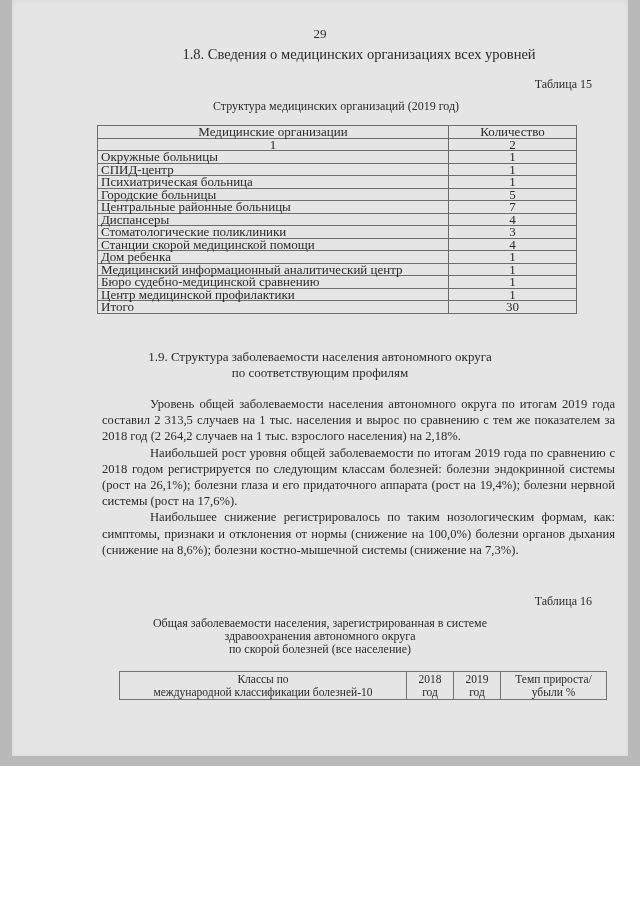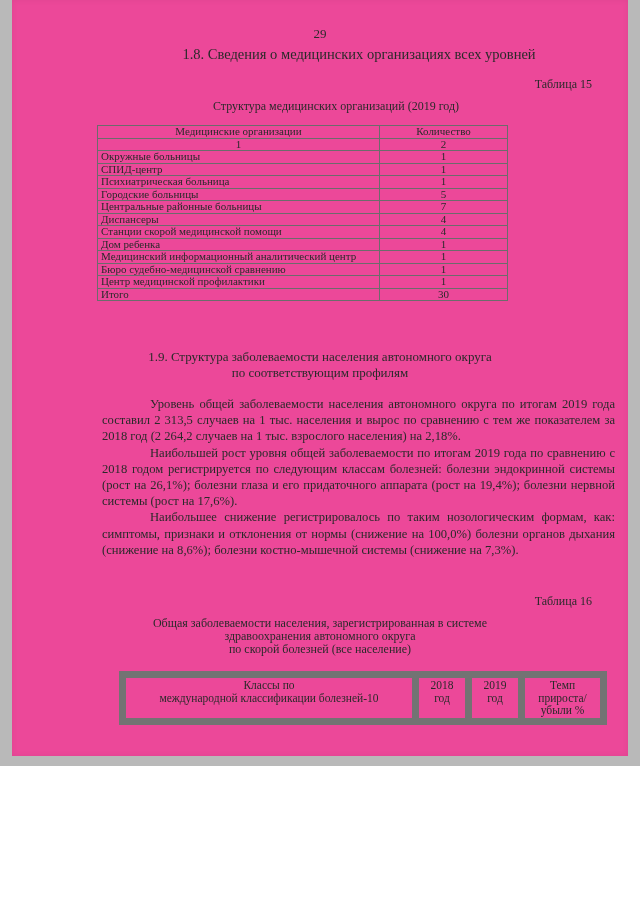--- a/index.html
+++ b/index.html
@@ -1,37 +1,37 @@
 <!DOCTYPE html>
 <html><head>
   <meta charset="utf-8">
   <style>
     html, body { margin: 0; padding: 0; background: #ffffff; }
     body { width: 640px; height: 905px; position: relative; overflow: hidden; font-family: "Liberation Serif", "DejaVu Serif", serif; color: #2a2a2a; }
     .scan-frame { position: absolute; left: 0; top: 0; width: 640px; height: 766px; background: #b9b9b9; }
-    .page { position: absolute; left: 12px; top: 0; width: 616px; height: 756px; background: #ec4899; box-shadow: inset 0 0 6px rgba(0,0,0,0.06); }
+    .page { position: absolute; left: 12px; top: 0; width: 616px; height: 756px; background: #e5e5e5; box-shadow: inset 0 0 6px rgba(0,0,0,0.06); }
     .page-number { position: absolute; top: 26px; left: 0; width: 616px; text-align: center; font-size: 13px; }
     .section-title { position: absolute; left: 0; width: 616px; text-align: center; font-size: 14px; line-height: 16px; }
     .s18 { top: 46px; font-size: 14.5px; padding-left: 39px; }
     .table-label { position: absolute; right: 36px; font-size: 12px; }
     .t15-label { top: 77px; }
     .t16-label { top: 594px; }
     .table-caption { position: absolute; left: 0; width: 616px; text-align: center; font-size: 12px; line-height: 13px; }
     .cap15 { top: 100px; margin-left: 16px; }
     .cap16 { top: 617px; }
-    table.orgs { position: absolute; left: 85px; top: 125px; width: 411px; border-collapse: collapse; font-size: 11px; line-height: 11.5px; }
+    table.orgs { position: absolute; left: 85px; top: 125px; width: 480px; border-collapse: collapse; font-size: 13px; line-height: 11.5px; }
     table.orgs td { border: 1px solid #6c6c6c; padding: 0 3px; height: 11.5px; }
     table.orgs td.num { text-align: center; width: 121px; }
     table.orgs td.center { text-align: center; }
     .s19 { top: 349px; font-size: 13px; line-height: 16px; }
     .body-text { position: absolute; left: 90px; width: 513px; font-size: 12.6px; line-height: 16.2px; text-align: justify; }
     .body-text p { margin: 0; text-indent: 48px; }
     .p-block { top: 388px; margin-top: 8px; }
     table.icd { position: absolute; left: 107px; top: 671px; width: 488px; border-collapse: collapse; font-size: 11.5px; line-height: 12.5px; }
-    table.icd td { border: 7px solid #737373; text-align: center; padding: 1px 3px; vertical-align: top; }
+    table.icd td { border: 1px solid #737373; text-align: center; padding: 1px 3px; vertical-align: top; }
   </style>
 </head>
 <body>
 
 <div class="scan-frame"></div>
 
 <div class="page">
 
   <div class="page-number">29</div>
 
@@ -67,20 +67,24 @@
           <td>Городские больницы</td>
           <td class="num">5</td>
         </tr>
     <tr>
           <td>Центральные районные больницы</td>
           <td class="num">7</td>
         </tr>
     <tr>
           <td>Диспансеры</td>
           <td class="num">4</td>
+        </tr>
+    <tr>
+          <td>Стоматологические поликлиники</td>
+          <td class="num">3</td>
         </tr>
     <tr>
           <td>Станции скорой медицинской помощи</td>
           <td class="num">4</td>
         </tr>
     <tr>
           <td>Дом ребенка</td>
           <td class="num">1</td>
         </tr>
     <tr>

